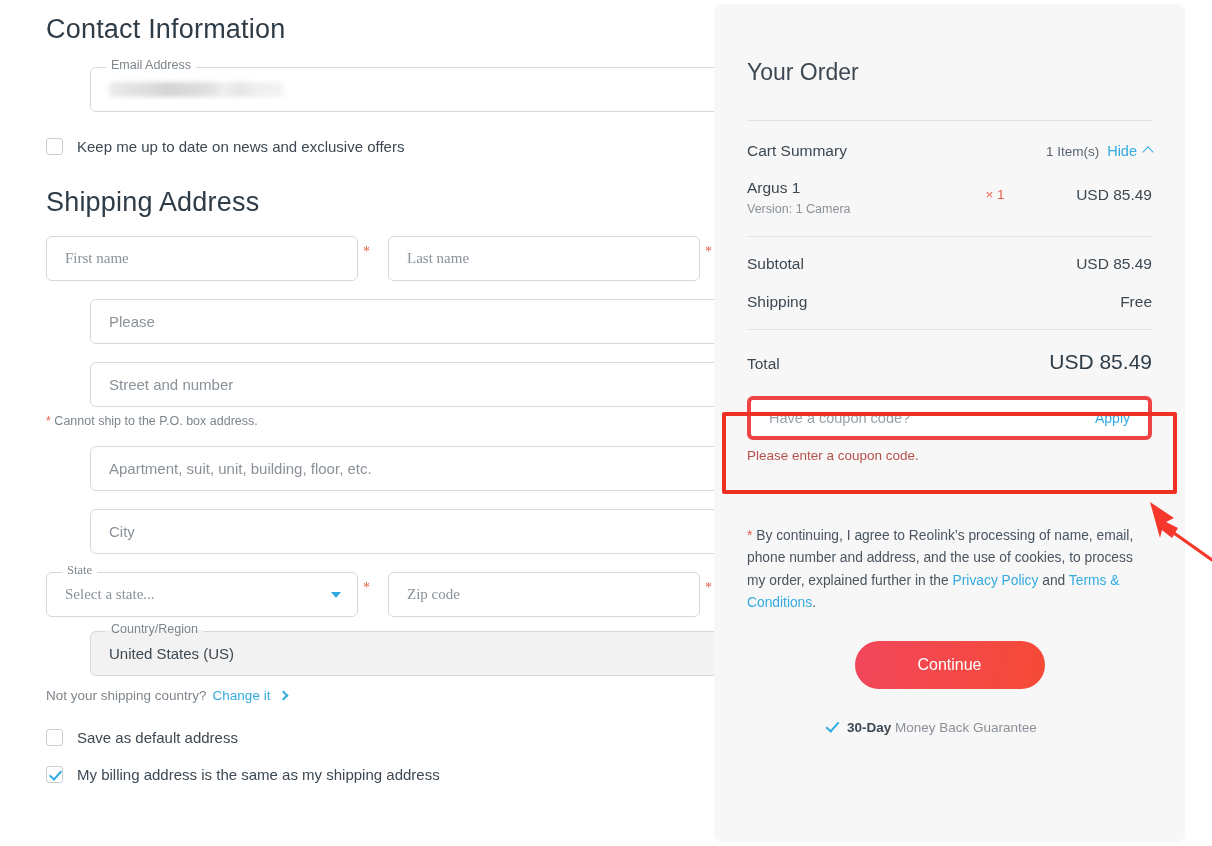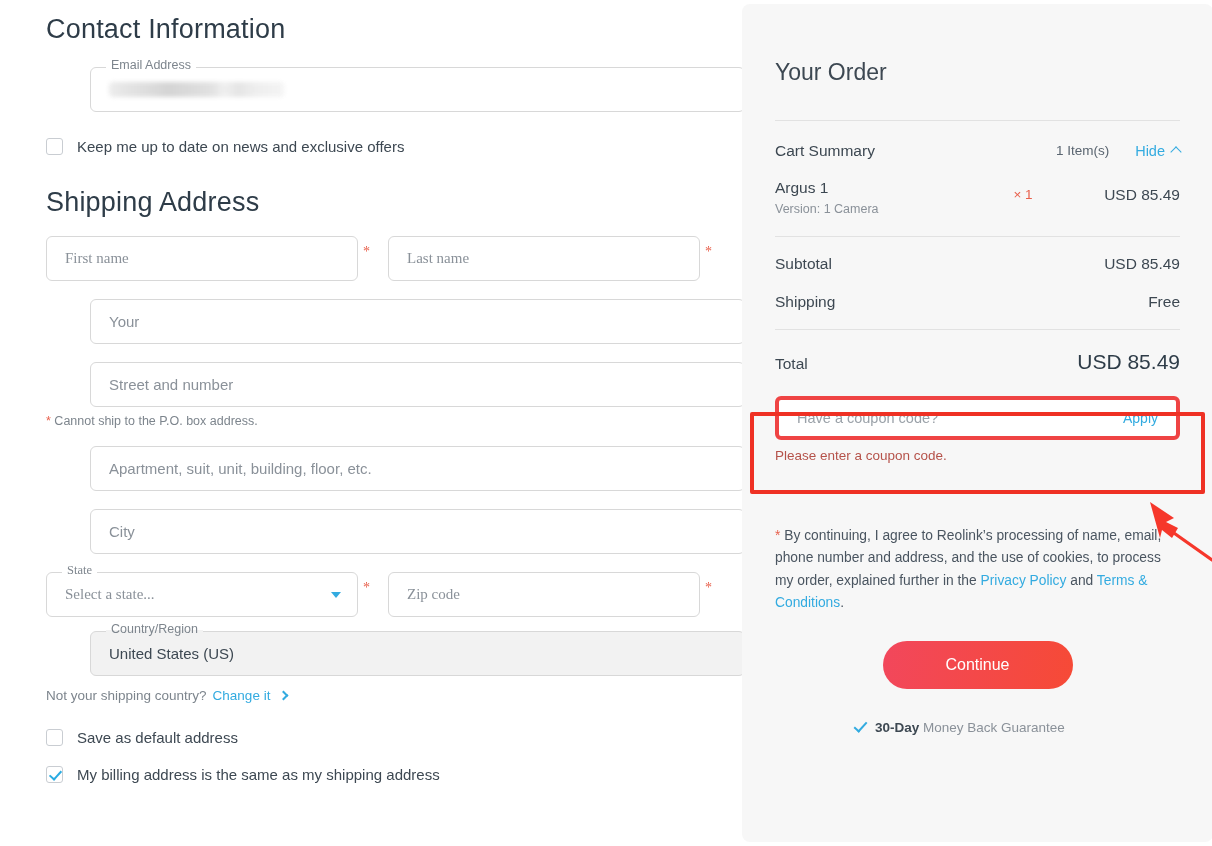--- a/index.html
+++ b/index.html
@@ -152,21 +152,21 @@
     width: 7px; height: 7px;
     border: solid #33ABE0;
     border-width: 2px 2px 0 0;
     transform: rotate(45deg);
     margin-left: 4px;
   }
 
   
   .order-panel {
     position: absolute;
-    left: 742px; top: 4px;
+    left: 714px; top: 4px;
     width: 471px;
     height: 838px;
     background: #f7f7f7;
     border-radius: 8px;
     padding: 0 33px;
   }
   .order-title {
     font-size: 23px;
     color: #3d4852;
     font-weight: 400;
@@ -177,21 +177,21 @@
   #div-2 { margin-top: 20px; }
   #div-3 { margin-top: 18px; }
 
   .cart-head {
     display: flex;
     align-items: center;
     justify-content: space-between;
     margin-top: 21px;
   }
   .cart-head-left { font-size: 15.5px; color: #3d4852; }
-  .cart-head-right { display: flex; gap: 26px; }
+  .cart-head-right { display: flex; align-items: center; gap: 8px; }
   .item-count { font-size: 13.5px; color: #5a6570; }
   .hide-btn {
     display: flex; align-items: center; gap: 7px;
     font-size: 14.5px; color: #33ABE0; cursor: pointer;
   }
   .chev-up {
     display: inline-block;
     width: 8px; height: 8px;
     border: solid #33ABE0;
     border-width: 1.8px 1.8px 0 0;
@@ -342,21 +342,21 @@
         <div class="input-box">First name</div>
         <span class="req-star">*</span>
       </div>
       <div class="field-wrap half">
         <div class="input-box">Last name</div>
         <span class="req-star">*</span>
       </div>
     </div>
 
     <div class="field-wrap full">
-      <div class="input-box">Your</div>
+      <div class="input-box">Please</div>
       <span class="req-star">*</span>
     </div>
 
     <div class="field-wrap full">
       <div class="input-box">Street and number</div>
       <span class="req-star">*</span>
     </div>
     <div class="hint-note">
       <span class="star">*</span>
       <span>Cannot ship to the P.O. box address.</span>

